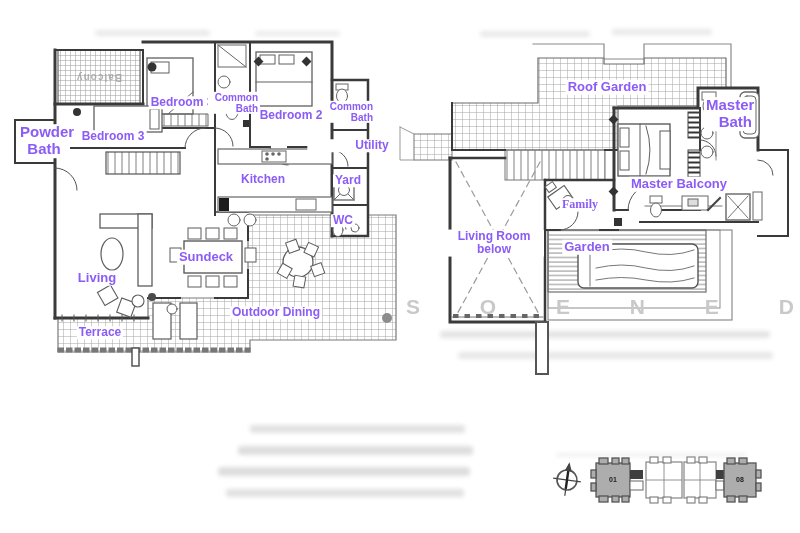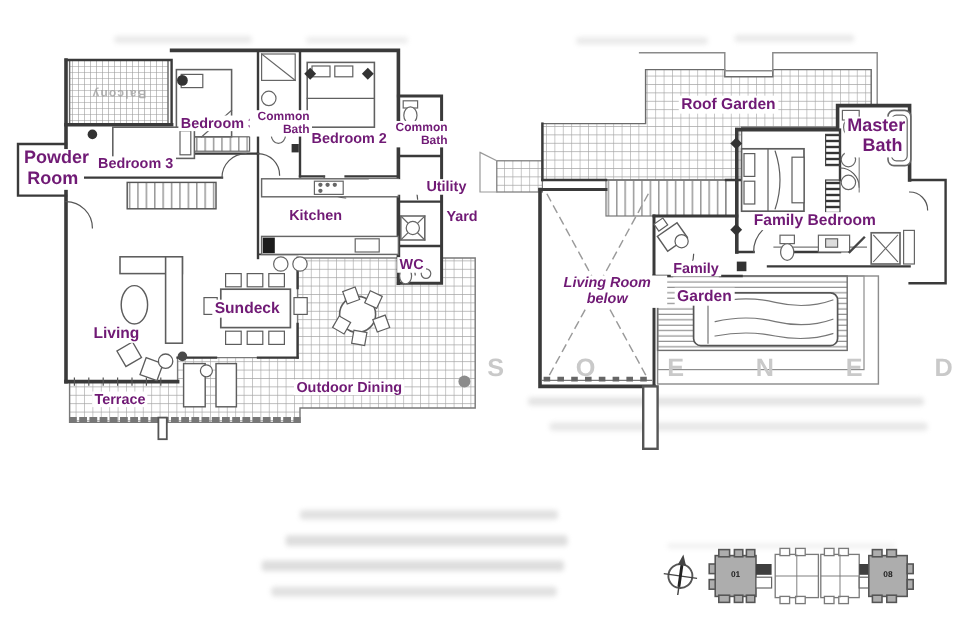--- a/index.html
+++ b/index.html
@@ -1,20 +1,20 @@
 <!DOCTYPE html>
 <html><head>
 <meta charset="utf-8">
 <style>
   html,body{margin:0;padding:0;background:#fff;}
   #canvas{position:relative;width:800px;height:533px;background:#ffffff;overflow:hidden;
           font-family:"Liberation Sans", sans-serif;}
   #plan-svg{position:absolute;left:0;top:0;z-index:1;}
   .room-label{position:absolute;z-index:3;transform:translate(-50%,-50%);
-              background:#ffffff;color:#701a75;font-weight:bold;font-size:12px;
+              background:#ffffff;color:#8b5cf6;font-weight:bold;font-size:12px;
               line-height:1.12;padding:0 2px;white-space:nowrap;text-align:center;}
   .sz13{font-size:13px;}
   .sz10{font-size:10px;}
   .sz10b{font-size:15px;}
   .sz7{font-size:7px;background:transparent;padding:0;color:#1d1d1d;}
   .two-line{white-space:normal;}
   .al{text-align:right;}
   .mirrored{transform:translate(-50%,-50%) rotate(180deg);background:transparent;
             color:#9f9f9f;font-size:10px;font-weight:bold;letter-spacing:1px;opacity:.8;}
   .wm{position:absolute;z-index:2;color:#cfcfcf;font-weight:bold;white-space:nowrap;}
@@ -353,38 +353,38 @@
           <rect x="739" y="496" width="8" height="6"></rect>
         <rect x="756" y="470" width="5" height="8"></rect>
           <rect x="756" y="483" width="5" height="8"></rect>
       </g>
     </g>
   </svg>
 
   <div id="wm-right" class="wm">S O E N E D J O</div>
 
   <div class="room-label mirrored" style="left:99px;top:77px;">Balcony</div>
-  <div class="room-label two-line sz10b" style="left:44px;top:141px;width:48px;">Powder Room</div>
+  <div class="room-label two-line sz10b" style="left:44px;top:141px;width:48px;">Powder Bath</div>
   <div class="room-label" style="left:113px;top:137px;">Bedroom 3</div>
   <div class="room-label" style="left:182px;top:103px;">Bedroom 3</div>
   <div class="room-label two-line sz10 al" style="left:234px;top:103px;width:48px;">Common Bath</div>
   <div class="room-label" style="left:291px;top:116px;">Bedroom 2</div>
   <div class="room-label two-line sz10 al" style="left:349px;top:112px;width:48px;">Common Bath</div>
-  <div class="room-label" style="left:349px;top:156px;padding-left:48px;">Utility</div>
+  <div class="room-label" style="left:349px;top:146px;padding-left:48px;">Utility</div>
   <div class="room-label" style="left:263px;top:180px;">Kitchen</div>
-  <div class="room-label" style="left:348px;top:181px;margin-left:37px;">Yard</div>
+  <div class="room-label" style="left:348px;top:181px;">Yard</div>
   <div class="room-label" style="left:343px;top:221px;">WC</div>
   <div class="room-label sz13" style="left:206px;top:257px;">Sundeck</div>
   <div class="room-label sz13" style="left:97px;top:278px;">Living</div>
   <div class="room-label" style="left:100px;top:333px;">Terrace</div>
-  <div class="room-label" style="left:291px;top:313px;margin-top:10px;">Outdoor Dining</div>
+  <div class="room-label" style="left:276px;top:313px;">Outdoor Dining</div>
 
   <div class="room-label sz13" style="left:607px;top:87px;">Roof Garden</div>
   <div class="room-label two-line sz10b al" style="left:729px;top:114px;width:46px;">Master Bath</div>
-  <div class="room-label sz13" style="left:679px;top:184px;">Family Bedroom</div>
-  <div class="room-label" style="left:580px;top:224px;">Family</div>
-  <div class="room-label two-line" style="left:506px;top:243px;width:96px;font-style:italic;">Living Room below</div>
+  <div class="room-label sz13" style="left:679px;top:184px;">Master Balcony</div>
+  <div class="room-label" style="left:580px;top:205px;font-family:Liberation Serif, serif;">Family</div>
+  <div class="room-label two-line" style="left:494px;top:243px;width:96px;">Living Room below</div>
   <div class="room-label sz13" style="left:587px;top:247px;">Garden</div>
 
   <div class="room-label sz7" style="left:613px;top:480px;">01</div>
   <div class="room-label sz7" style="left:740px;top:480px;">08</div>
 
 </div>
 
 </body></html>

